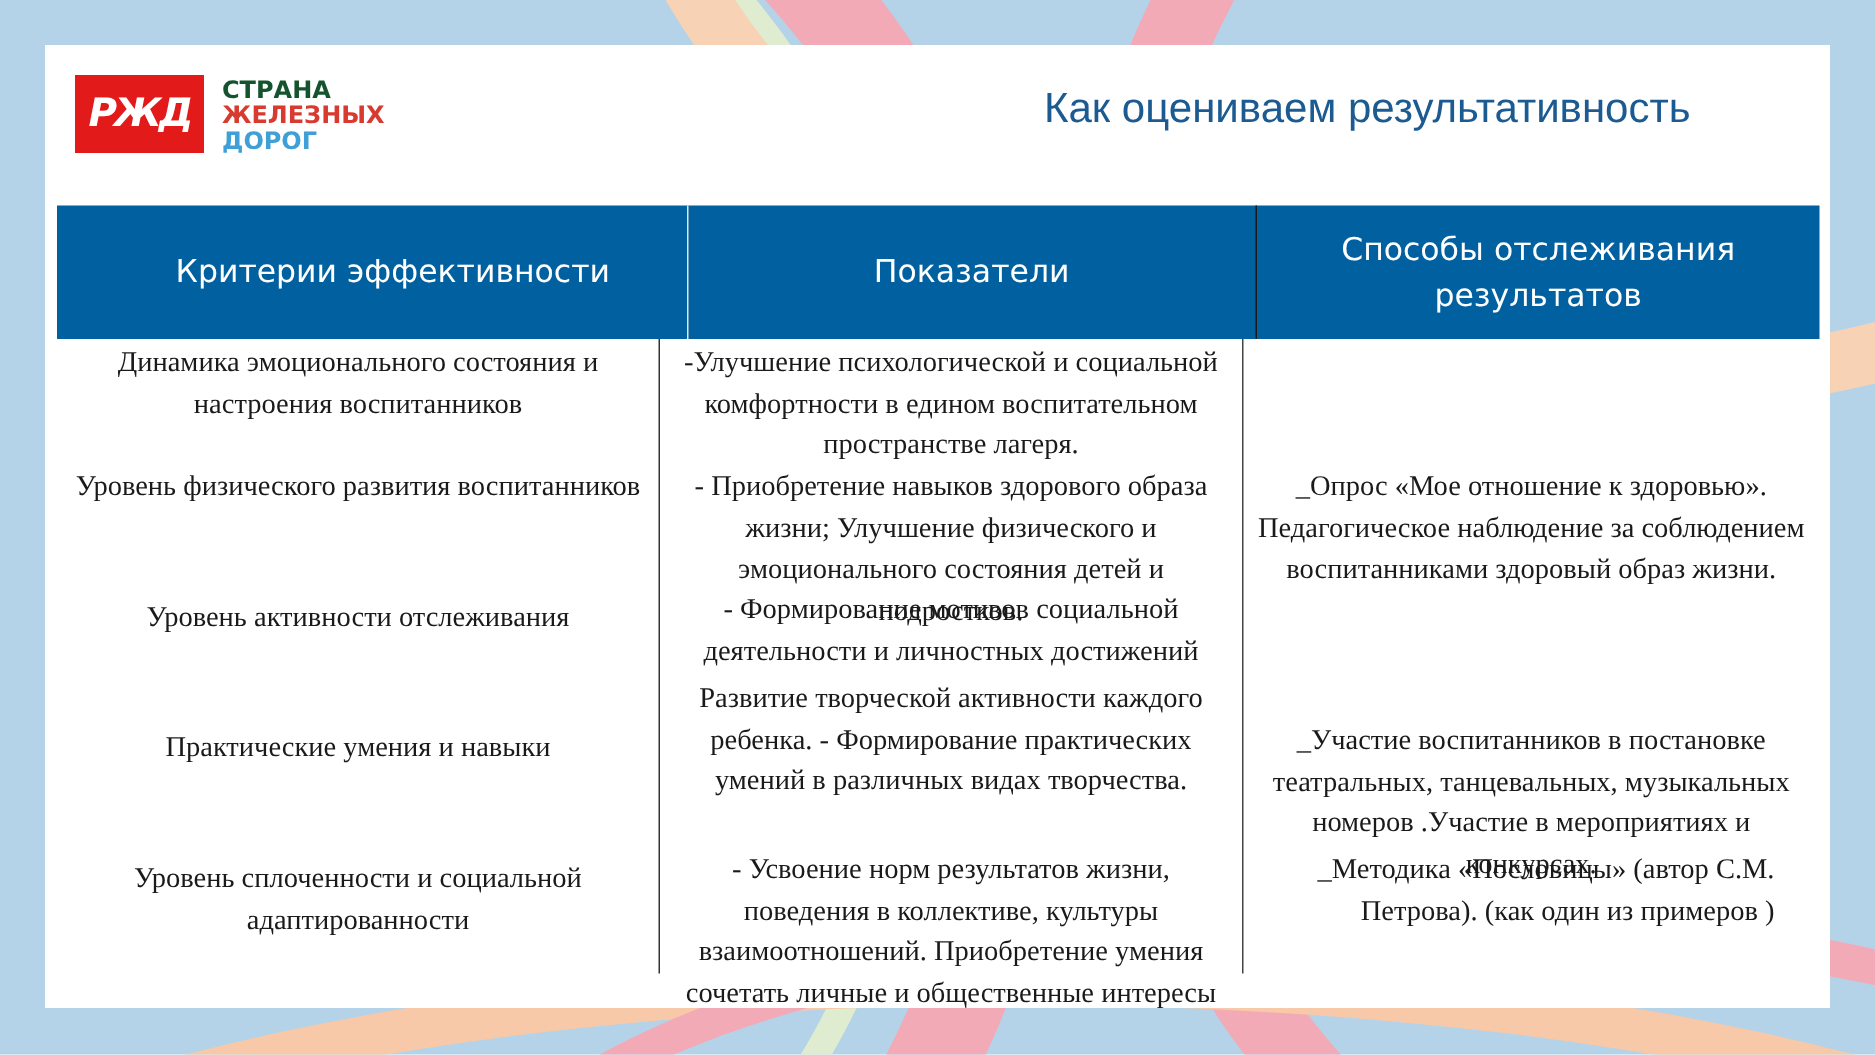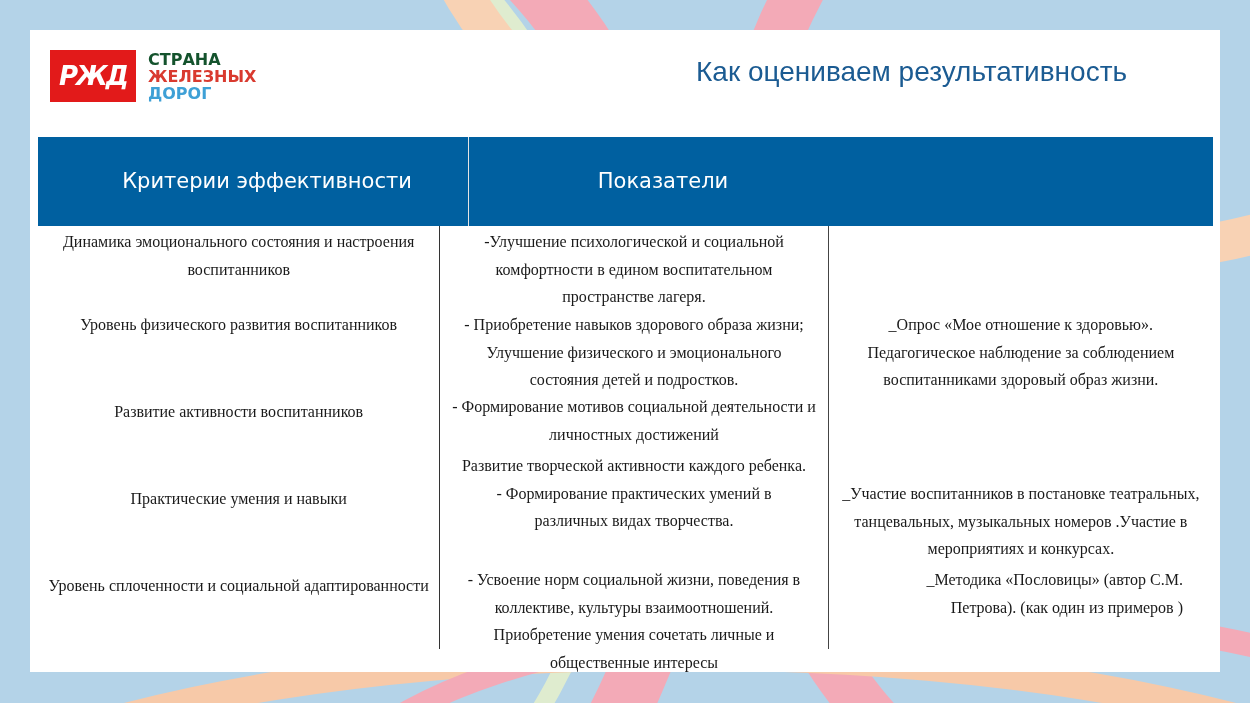--- a/index.html
+++ b/index.html
@@ -37,21 +37,21 @@
     }
     .c1 { width: 402px; }
     .c2 { width: 388px; border-left: 1px solid #1a1a1a; }
     .c3 { width: 385px; border-left: 1px solid #1a1a1a; }
     .tbody { display: flex; height: 423px; }
     .col { position: relative; height: 100%; }
     .col.c2, .col.c3 { border-left: 1.5px solid #333; }
     .col.c3 { border-left: 1.5px solid #444; }
     .cell {
       position: absolute; left: 0; right: 0; text-align: center;
-      font-size: 16px; line-height: 27.5px; color: #1a1a1a; padding: 0 8px;
+      font-size: 19px; line-height: 27.5px; color: #1a1a1a; padding: 0 8px;
     }
   </style>
 </head>
 <body>
 
 <div class="bg">
   <div class="stripe" style="left:-300px;top:-200px;width:900px;height:1100px;border:60px solid #f3aab7;"></div>
   <div class="stripe" style="left:-260px;top:-160px;width:860px;height:1060px;border:18px solid #dfeccf;"></div>
   <div class="stripe" style="left:400px;top:-600px;width:1200px;height:800px;border:40px solid #f8d2b4;"></div>
   <div class="stripe" style="left:700px;top:-300px;width:900px;height:1100px;border:50px solid #f3aab7;"></div>
@@ -68,35 +68,38 @@
       <div class="logo-l3">ДОРОГ</div>
     </div>
   </div>
 
   <div class="title">Как оцениваем результативность</div>
 
   <div class="table">
     <div class="thead">
       <div class="th c1">Критерии эффективности</div>
       <div class="th c2" style="border-left:1px solid #e5e5e5;">Показатели</div>
+      <div class="th c3" style="border-left:1px solid #1a1a1a;">
+        <span style="padding:0 50px;">Способы отслеживания результатов</span>
+      </div>
     </div>
     <div class="tbody">
       <div class="col c1" style="border-left:none;">
         <div class="cell" style="top:2px;padding:0 20px;">Динамика эмоционального состояния и настроения воспитанников</div>
         <div class="cell" style="top:85px;">Уровень физического развития воспитанников</div>
-        <div class="cell" style="top:172px;">Развитие активности воспитанников</div>
+        <div class="cell" style="top:172px;">Уровень активности отслеживания</div>
         <div class="cell" style="top:259px;">Практические умения и навыки</div>
         <div class="cell" style="top:346px;">Уровень сплоченности и социальной адаптированности</div>
       </div>
       <div class="col c2">
         <div class="cell" style="top:2px;padding:0 10px;">-Улучшение психологической и социальной комфортности в едином воспитательном пространстве лагеря.</div>
         <div class="cell" style="top:85px;padding:0 10px;">- Приобретение навыков здорового образа жизни; Улучшение физического и эмоционального состояния детей и подростков.</div>
         <div class="cell" style="top:167px;padding:0 10px;">- Формирование мотивов социальной деятельности и личностных достижений</div>
         <div class="cell" style="top:226px;padding:0 20px;">Развитие творческой активности каждого ребенка. - Формирование практических умений в различных видах творчества.</div>
-        <div class="cell" style="top:340px;padding:0 6px;">- Усвоение норм социальной жизни, поведения в коллективе, культуры взаимоотношений. Приобретение умения сочетать личные и общественные интересы</div>
+        <div class="cell" style="top:340px;padding:0 6px;">- Усвоение норм результатов жизни, поведения в коллективе, культуры взаимоотношений. Приобретение умения сочетать личные и общественные интересы</div>
       </div>
       <div class="col c3">
         <div class="cell" style="top:85px;padding:0 6px;">_Опрос «Мое отношение к здоровью». Педагогическое наблюдение за соблюдением воспитанниками здоровый образ жизни.</div>
         <div class="cell" style="top:254px;padding:0 12px;">_Участие воспитанников в постановке театральных, танцевальных, музыкальных номеров .Участие в мероприятиях и конкурсах.</div>
         <div class="cell" style="top:340px;padding:0 30px;text-align:right;">_Методика «Пословицы» (автор С.М. Петрова). (как один из примеров )</div>
       </div>
     </div>
   </div>
 </div>
 

